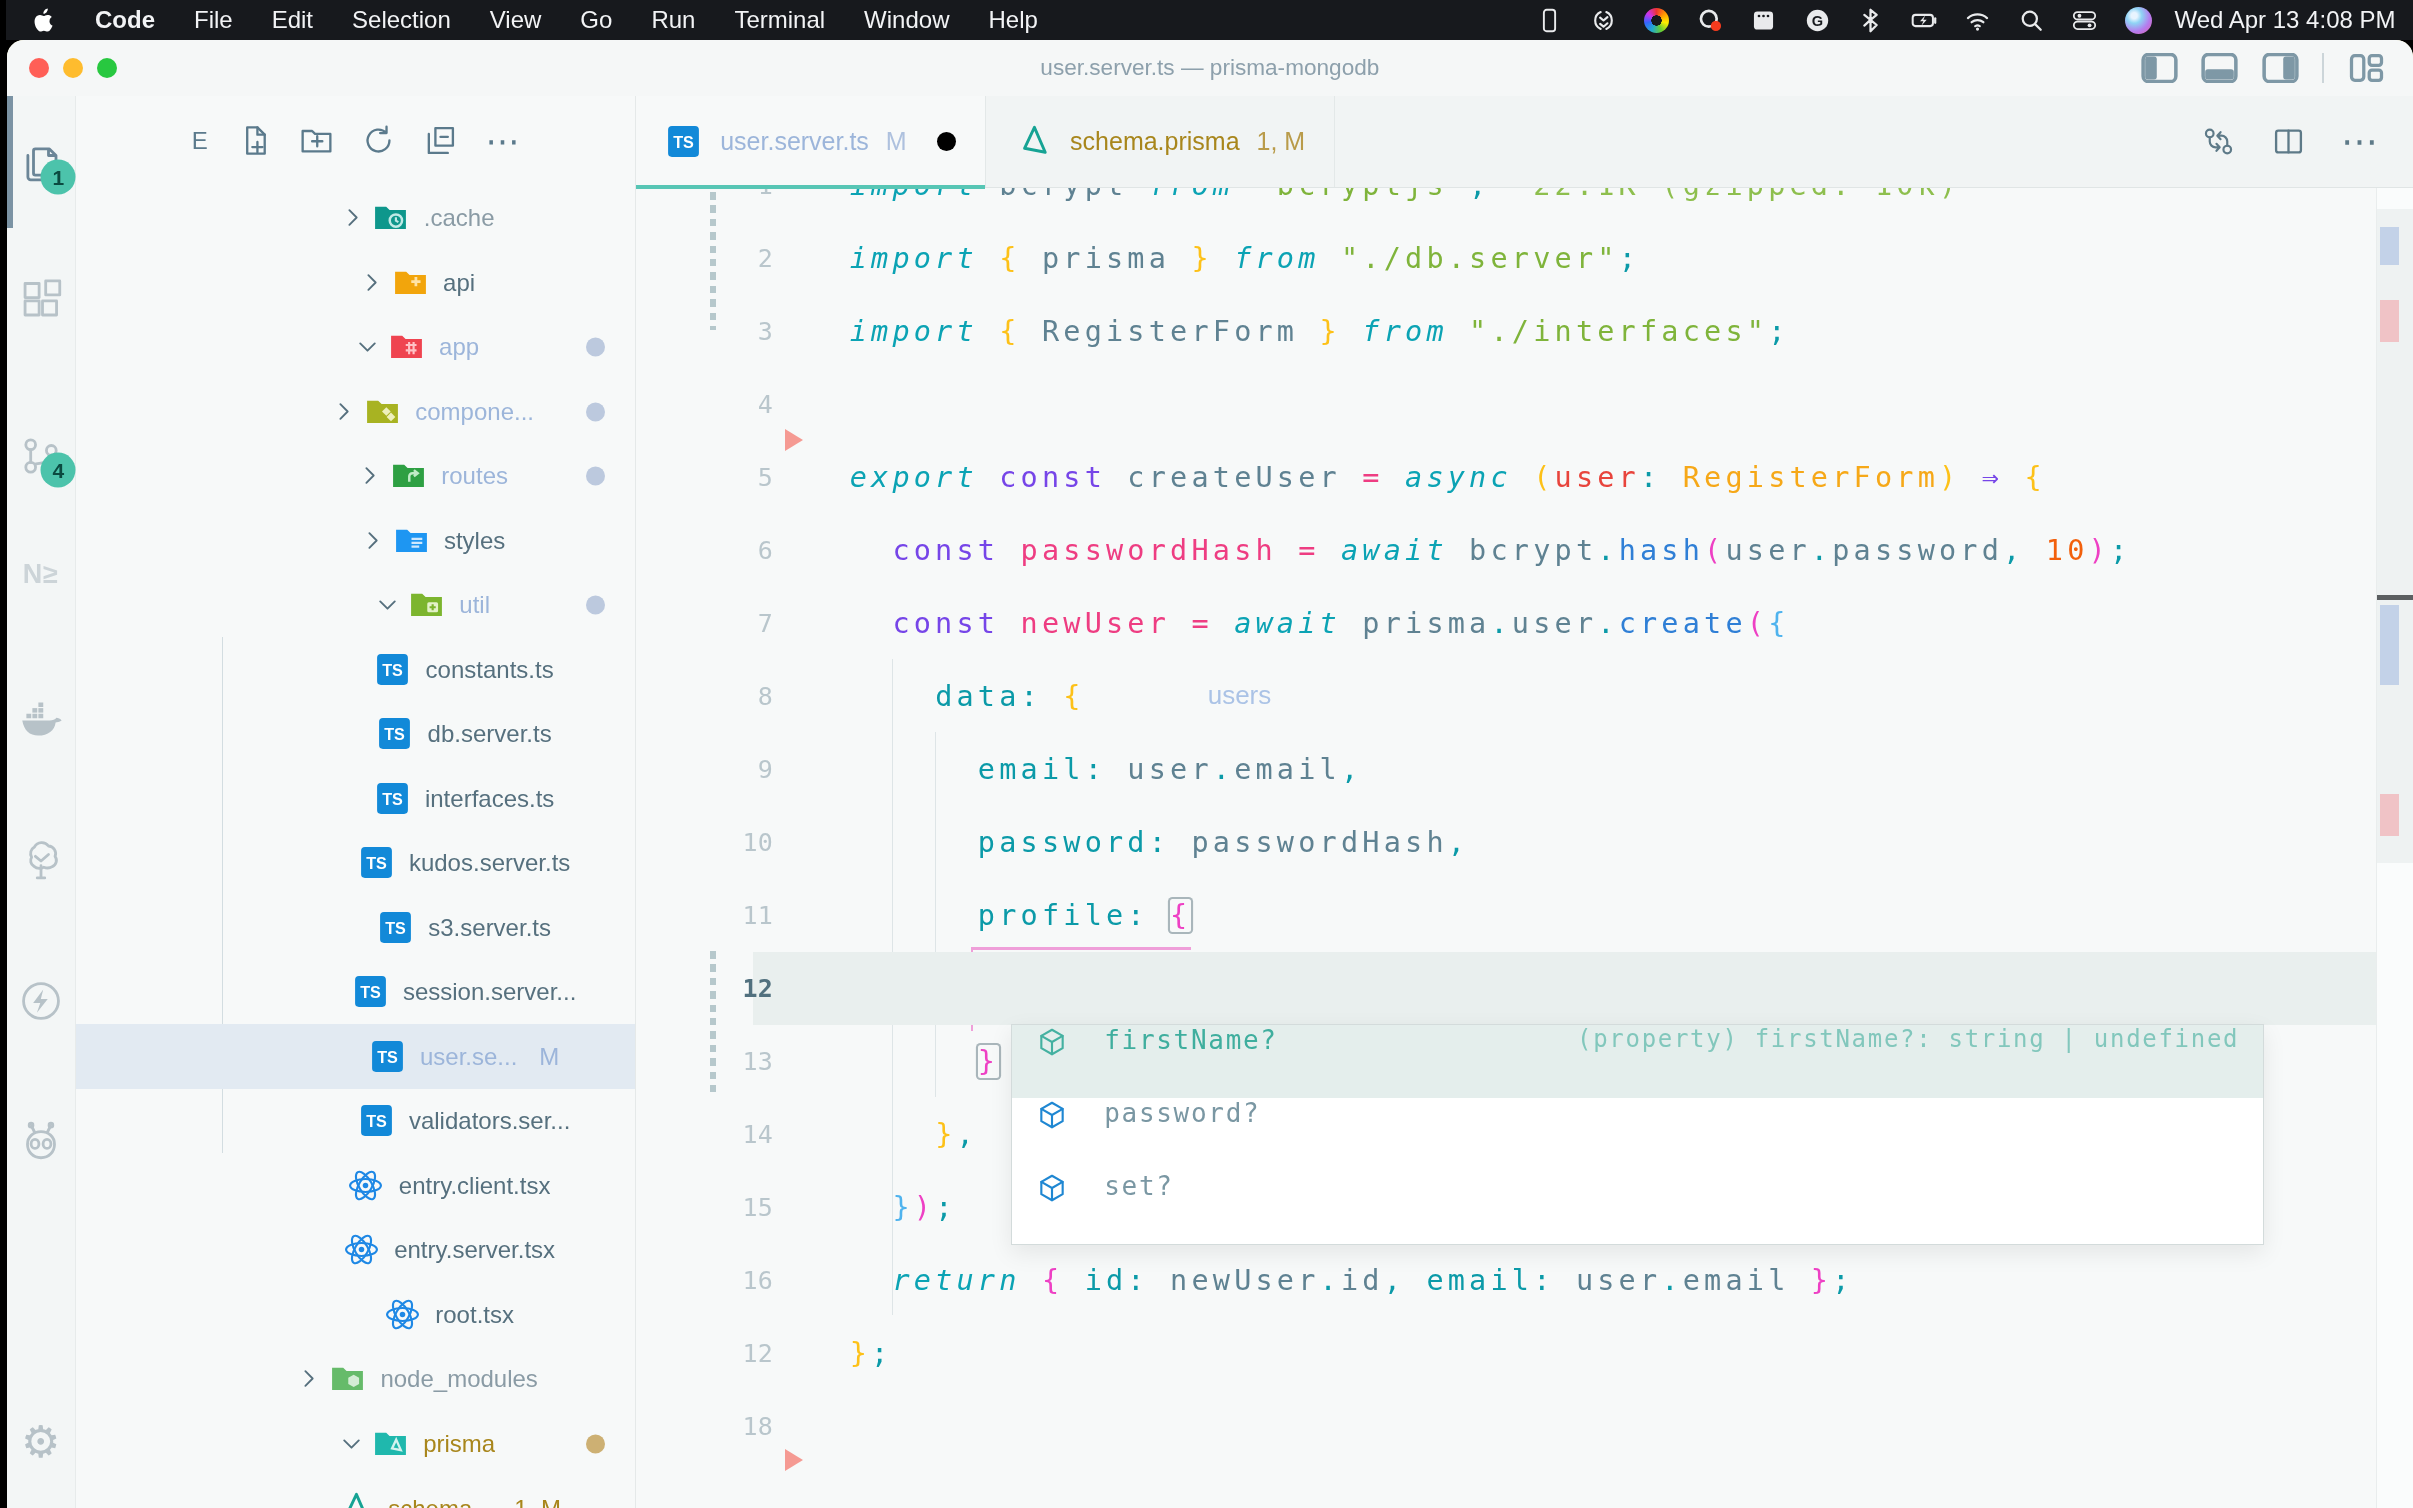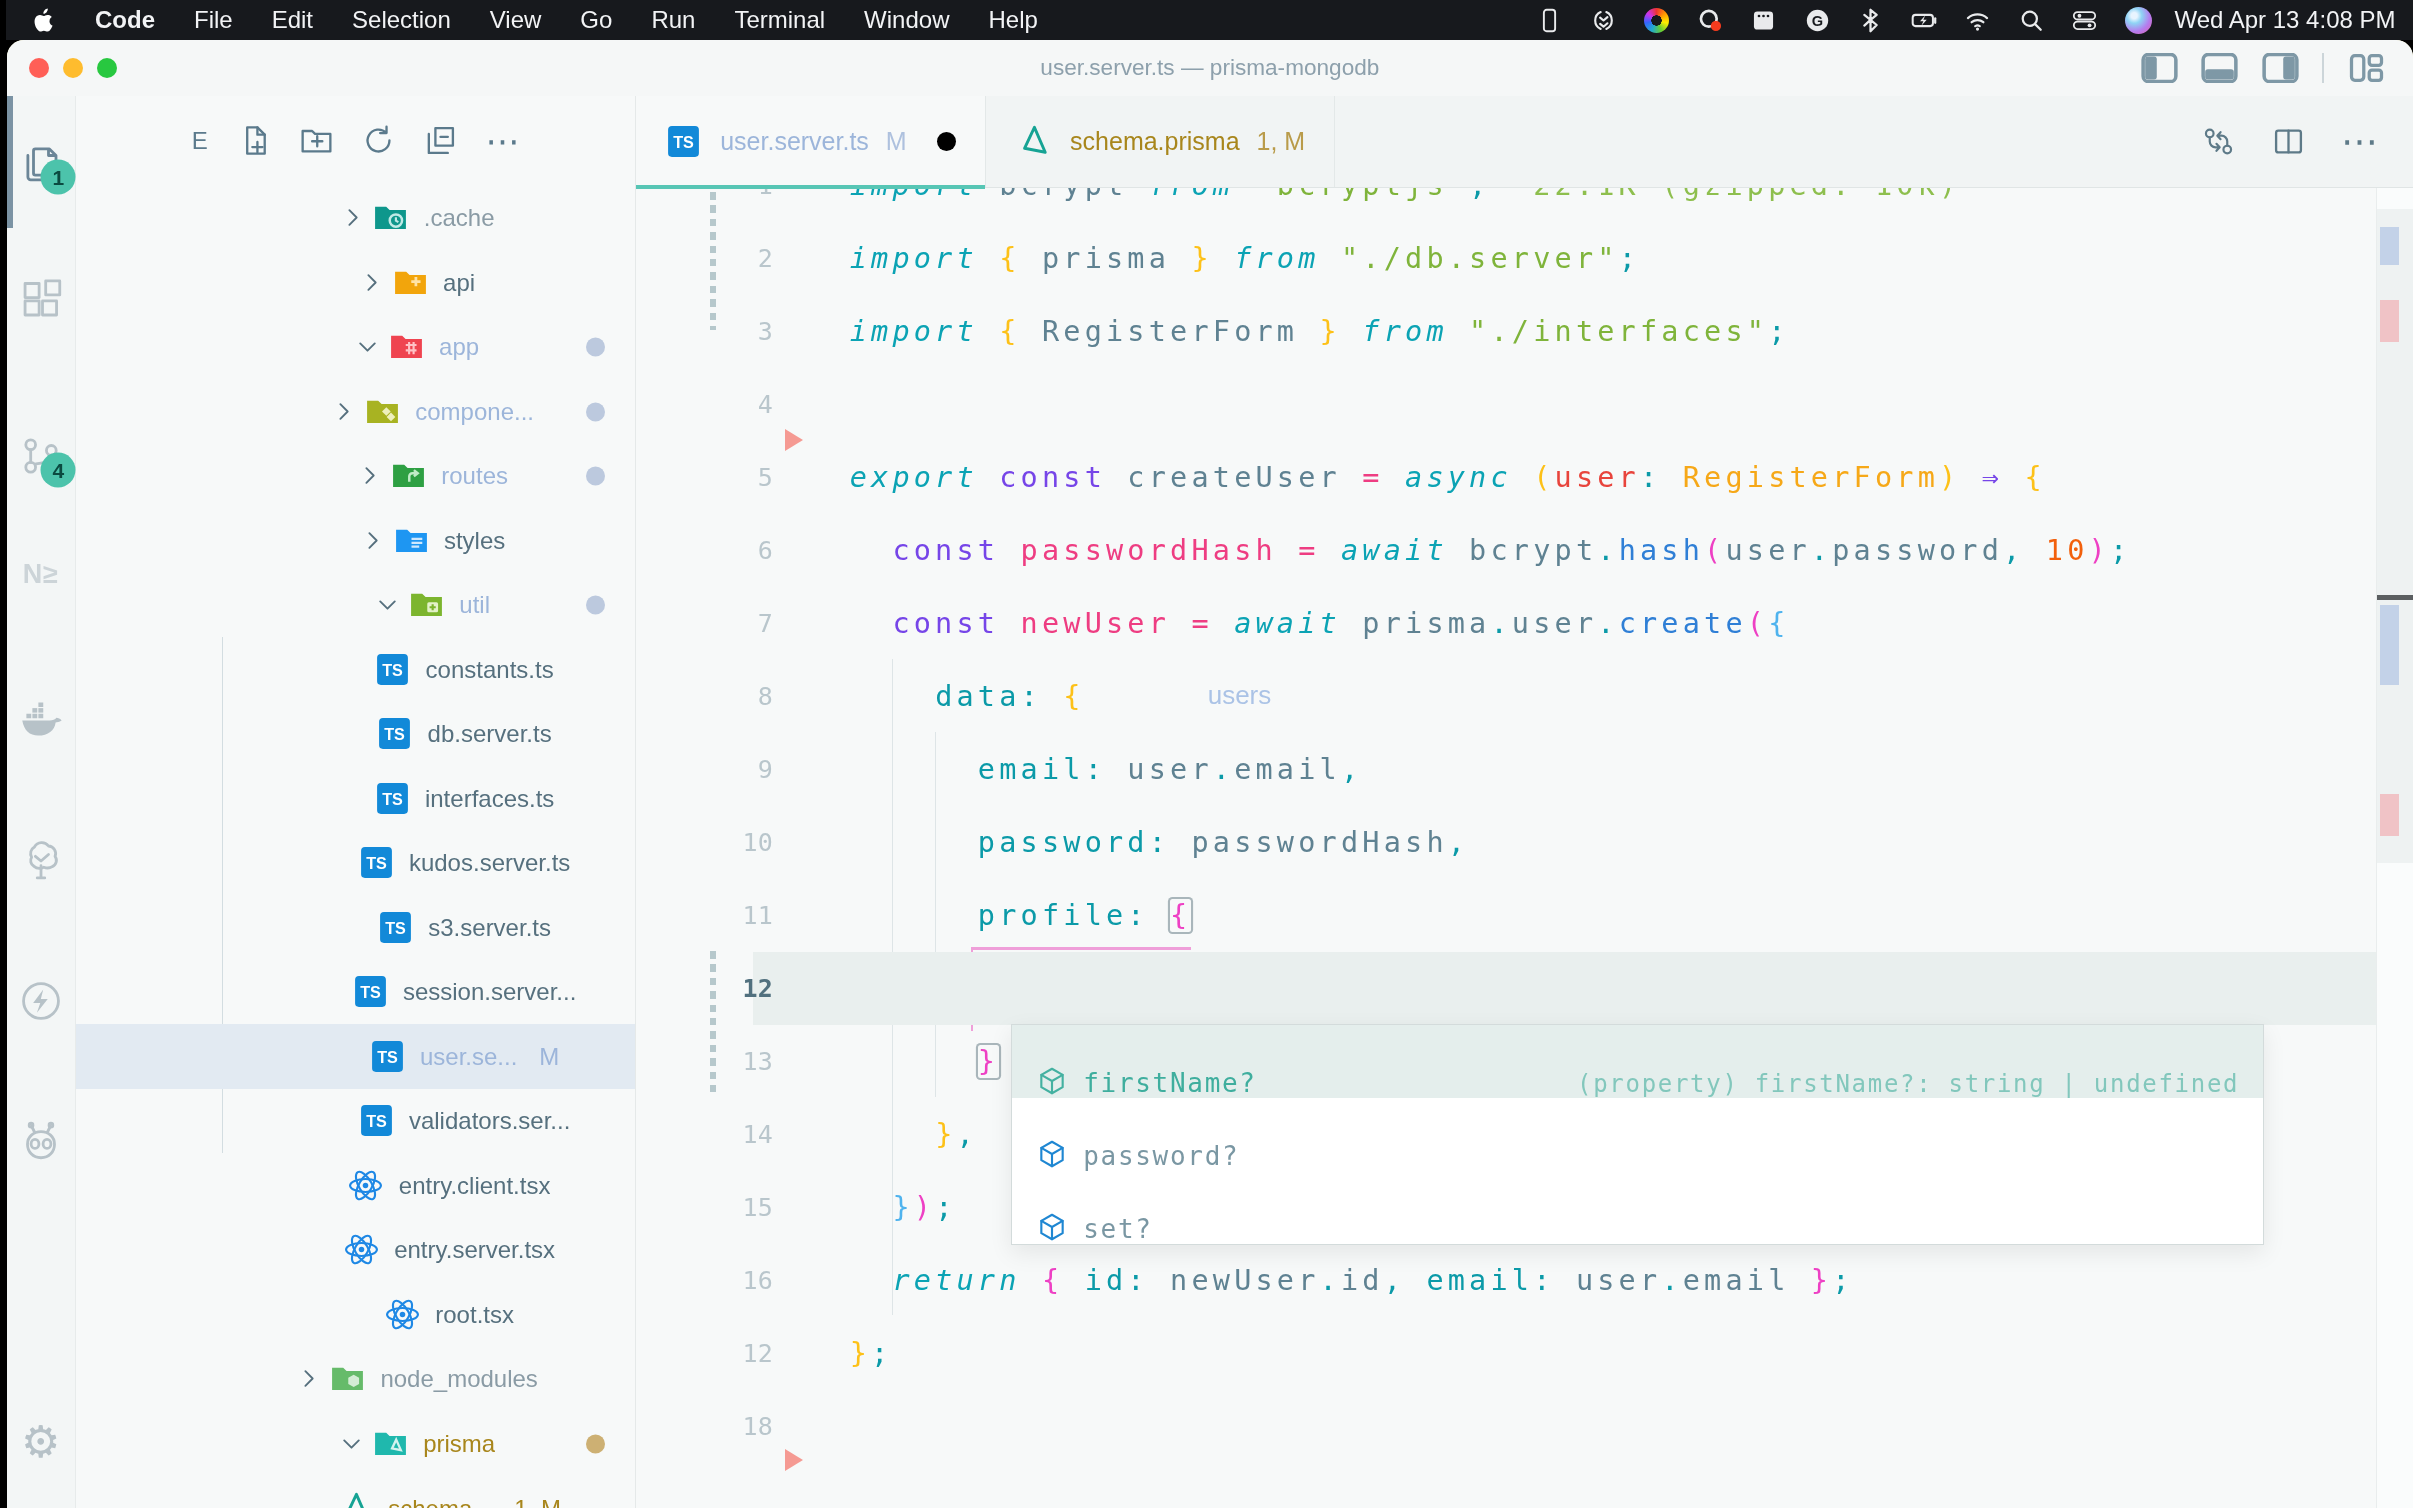--- a/index.html
+++ b/index.html
@@ -111,21 +111,21 @@
     background:repeating-linear-gradient(180deg,#b6c8cc 0 7.5px,transparent 7.5px 13.4px);}
   .gut-tri{position:absolute;left:149px;width:0;height:0;
     border-left:18.4px solid #f59a93;border-top:11.7px solid transparent;border-bottom:11.7px solid transparent;}
   .pink-guide{position:absolute;background:#ef9fd9;}
   .ghost{position:absolute;left:572px;height:73px;line-height:73px;color:#abc3e6;
     font-family:"Liberation Sans",sans-serif;font-size:26px;letter-spacing:normal;}
 
   
   .suggest{position:absolute;left:375px;top:836px;width:1253px;background:#fff;
     border:1.7px solid #d3dbdb;box-shadow:0 8.4px 22px rgba(0,0,0,.08);z-index:6;}
-  .sg-row{height:73px;display:flex;align-items:flex-end;padding:0 23.5px;gap:14px;}
+  .sg-row{height:73px;display:flex;align-items:flex-start;padding:0 23.5px;gap:35px;}
   .sg-row.selected{background:#e4eeec;}
   .sg-icon{width:34px;height:34px;color:#1f87d2;flex:none;display:flex;align-items:center;justify-content:center;}
   .sg-row.selected .sg-icon{color:#44b1a1;}
   .sg-icon svg{width:32px;height:32px;}
   .sg-label{font-size:26px;color:#7a97a3;letter-spacing:1.7px;}
   .sg-row.selected .sg-label{color:#3fae9e;}
   .sg-detail{margin-left:auto;font-size:24px;color:#82c7bc;letter-spacing:1.7px;white-space:pre;}
 
   
   .overview{position:absolute;right:0;top:0;bottom:0;width:37px;background:#fafcfc;border-left:0.8px solid #e9eded;}

